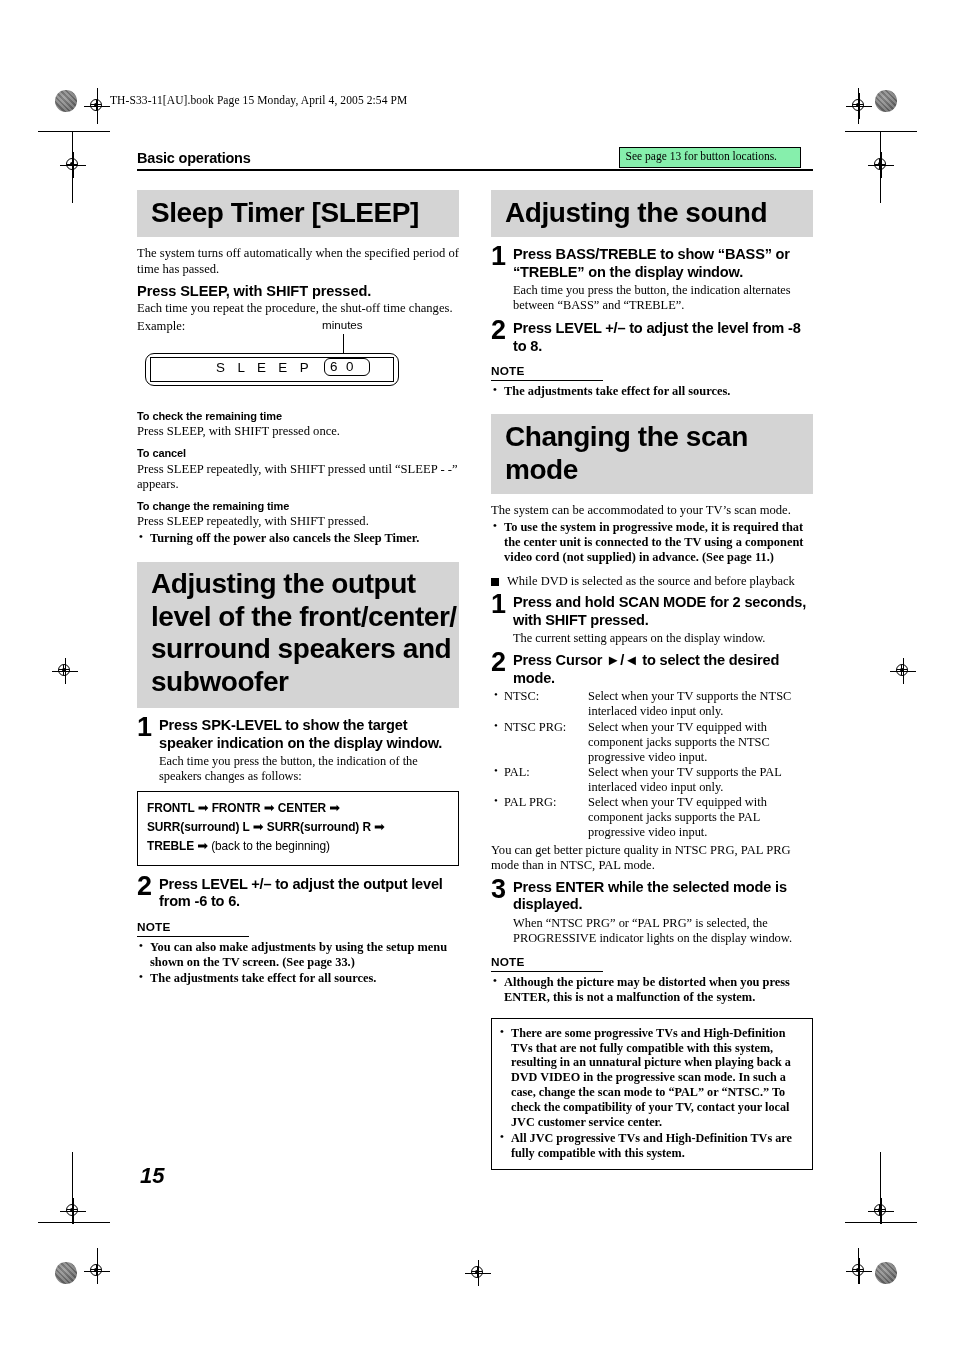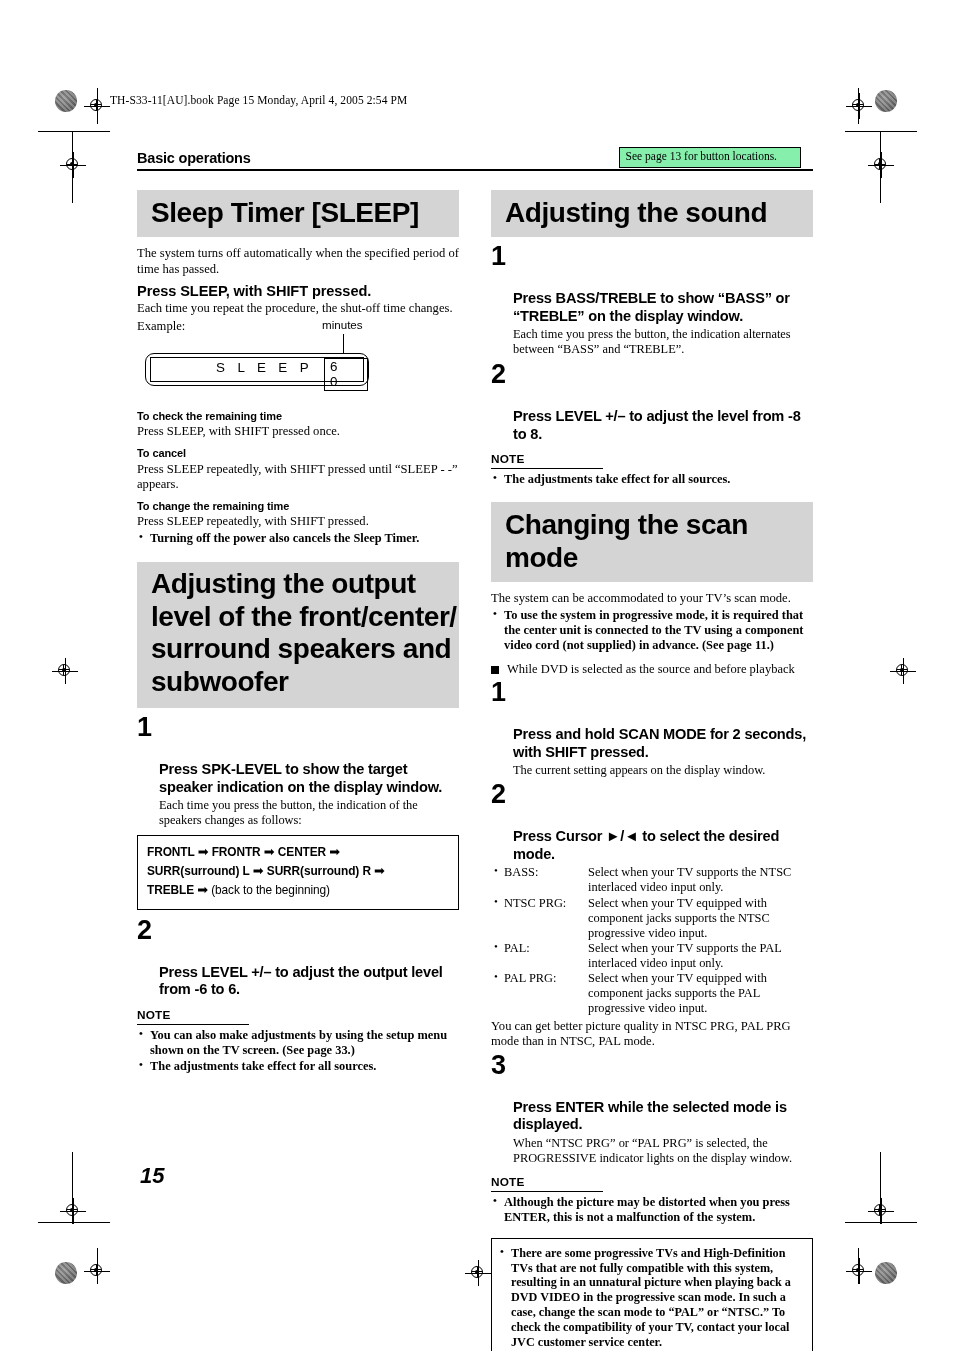--- a/index.html
+++ b/index.html
@@ -144,21 +144,21 @@
   .step { display: flex; margin-top: 4px; }
   .step .num {
     font-family: "Liberation Sans", sans-serif;
     font-weight: bold;
     font-size: 27px;
     line-height: 0.95;
     width: 22px;
     flex: 0 0 22px;
     margin-top: -2px;
   }
-  .step .txt { flex: 1 1 auto; margin-top: 44px; }
+  .step .txt { flex: 1 1 auto; }
   .step .txt .title {
     font-family: "Liberation Sans", sans-serif;
     font-weight: bold;
     font-size: 14.6px;
     line-height: 1.2;
     letter-spacing: -0.2px;
   }
   .step .txt .desc {
     font-size: 12.4px;
     line-height: 1.2;
@@ -205,21 +205,21 @@
   }
   .leader {
     position: absolute;
     left: 206px; top: -6px;
     width: 1.4px; height: 19px;
     background: #000;
   }
   .displaybox {
     position: absolute;
     left: 8px; top: 13px;
-    width: 224px; height: 33px;
+    width: 254px; height: 33px;
     border: 1.6px solid #000;
     border-radius: 9px;
     box-sizing: border-box;
   }
   .displaybox .inner {
     position: absolute;
     left: 4px; top: 3px; right: 4px; bottom: 3px;
     border: 1.3px solid #000;
     box-sizing: border-box;
   }
@@ -227,21 +227,21 @@
     position: absolute;
     left: 70px; top: 6px;
     font-family: "Liberation Sans", sans-serif;
     font-size: 13.4px;
     letter-spacing: 4.4px;
   }
   .dnum {
     position: absolute;
     left: 178px; top: 4px;
     border: 1.4px solid #000;
-    border-radius: 0;
+    border-radius: 6px;
     padding: 0px 13px 1px 5px;
     font-family: "Liberation Sans", sans-serif;
     font-size: 13.4px;
     letter-spacing: 2.4px;
     box-sizing: border-box;
   }
 
   
   .seqbox {
     border: 1.3px solid #000;
@@ -510,21 +510,21 @@
 
   <div class="step" style="margin-top:6px;">
     <div class="num">2</div>
     <div class="txt">
       <div class="title">Press Cursor ►/◄ to select the desired mode.</div>
     </div>
   </div>
 
   <ul class="defs">
     <li>
-      <span class="term">BASS:</span><span class="def">Select when your TV supports the NTSC interlaced video input only.</span>
+      <span class="term">NTSC:</span><span class="def">Select when your TV supports the NTSC interlaced video input only.</span>
     </li>
     <li>
       <span class="term">NTSC PRG:</span><span class="def">Select when your TV equipped with component jacks supports the NTSC progressive video input.</span>
     </li>
     <li>
       <span class="term">PAL:</span><span class="def">Select when your TV supports the PAL interlaced video input only.</span>
     </li>
     <li>
       <span class="term">PAL PRG:</span><span class="def">Select when your TV equipped with component jacks supports the PAL progressive video input.</span>
     </li>

